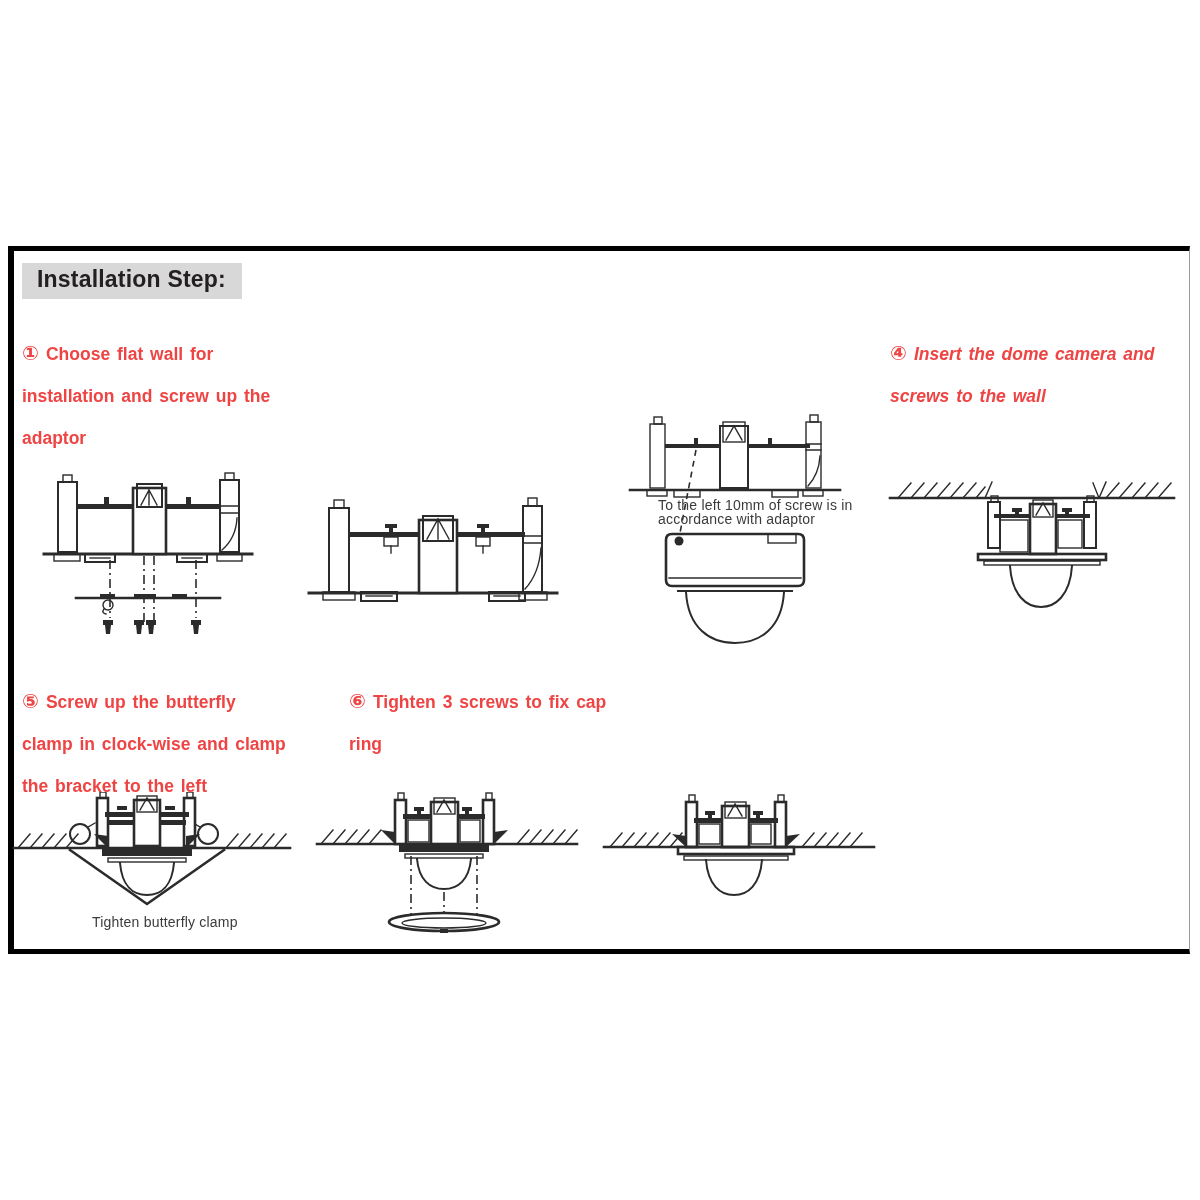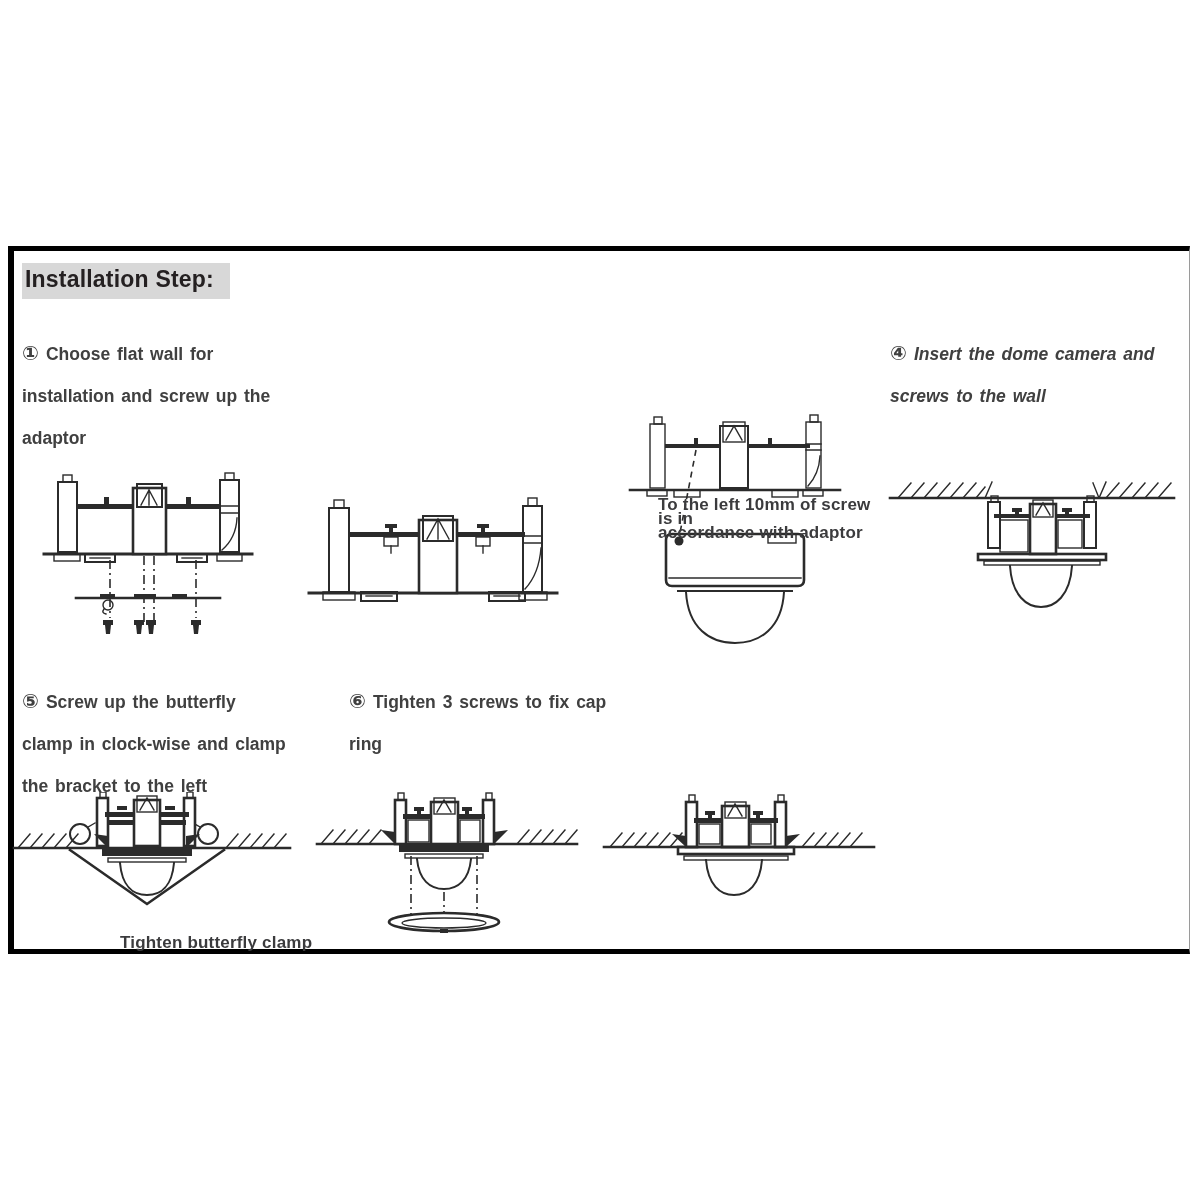--- a/index.html
+++ b/index.html
@@ -2,28 +2,28 @@
 <html><head>
 <meta charset="utf-8">
 <style>
   html,body{margin:0;padding:0;background:#fff;}
   .page{position:relative;width:1200px;height:1200px;background:#ffffff;overflow:hidden;
         font-family:"Liberation Sans", sans-serif;color:#2a2627;}
   .box{position:absolute;left:8px;top:246px;width:1175px;height:698px;background:#fff;
        border-top:5px solid #000;border-left:6px solid #000;border-bottom:5px solid #000;
        border-right:1px solid #9a9a9a;}
   .title{position:absolute;left:22px;top:263px;background:#d8d8d8;color:#242021;
-         font-size:23px;font-weight:bold;padding:3px 16px 6px 3px;letter-spacing:0.2px;}
+         font-size:23px;font-weight:bold;padding:3px 16px 6px 15px;letter-spacing:0.2px;}
   .step{position:absolute;font-size:17.5px;font-weight:bold;line-height:42px;
-        word-spacing:2px;color:#404040;}
+        word-spacing:2px;color:#ef4444;}
   .step-line{white-space:nowrap;}
   .circ{font-family:"DejaVu Sans", sans-serif;font-size:20px;margin-right:7px;font-weight:bold;}
   .fig{position:absolute;}
   .fig svg{display:block;}
-  .note{position:absolute;font-size:17px;font-weight:bold;line-height:14px;
+  .note{position:absolute;font-size:14px;font-weight:normal;line-height:14px;
         color:#3b3b3d;letter-spacing:0.2px;}
   
   .s   {stroke:#2b2b2b;fill:none;stroke-width:2;stroke-linecap:square;}
   .s1  {stroke:#2b2b2b;fill:none;stroke-width:1.4;stroke-linecap:square;}
   .s25 {stroke:#2b2b2b;fill:none;stroke-width:2.6;stroke-linecap:square;}
   .s3  {stroke:#2b2b2b;fill:none;stroke-width:3;stroke-linecap:square;}
   .f   {fill:#2b2b2b;stroke:none;}
   .wf  {fill:#ffffff;}
   .dash{stroke:#2b2b2b;fill:none;stroke-width:1.6;stroke-dasharray:9 4 2 4;}
   .dd  {stroke:#2b2b2b;fill:none;stroke-width:1.6;stroke-dasharray:6 5;}
@@ -238,21 +238,21 @@
         <rect class="s1" x="125" y="4" width="20" height="16"></rect>
         <path class="s1" d="M128,18 L135,6 L142,18"></path>
         <path class="f" d="M96,56 L82,42 L96,44 Z M174,56 L188,42 L174,44 Z"></path>
       </g>
       <rect class="f" x="90" y="56" width="90" height="8"></rect>
       <rect class="s1" x="96" y="66" width="78" height="4"></rect>
       <path class="s" d="M108,71 C110,94 121,103 135,103 C149,103 160,94 162,71"></path>
       <path class="s25" d="M58,58 L135,112 L212,58"></path>
     </svg>
   </div>
-  <div class="note" style="left:92px;top:936px;margin-left:28px;">Tighten butterfly clamp</div>
+  <div class="note" style="left:92px;top:915px;">Tighten butterfly clamp</div>
 
   <div class="fig" style="left:315px;top:792px;">
     <svg width="265" height="148" viewBox="0 0 265 148">
       <g>
         <path class="s25" d="M2,52 H262"></path>
         <path class="s1" d="M6,52 l12,-14 M18,52 l12,-14 M30,52 l12,-14 M42,52 l12,-14 M54,52 l12,-14"></path>
         <path class="s1" d="M202,52 l12,-14 M214,52 l12,-14 M226,52 l12,-14 M238,52 l12,-14 M250,52 l12,-14"></path>
       </g>
       <g>
         <rect class="s25 wf" x="80" y="8" width="11" height="44"></rect>

